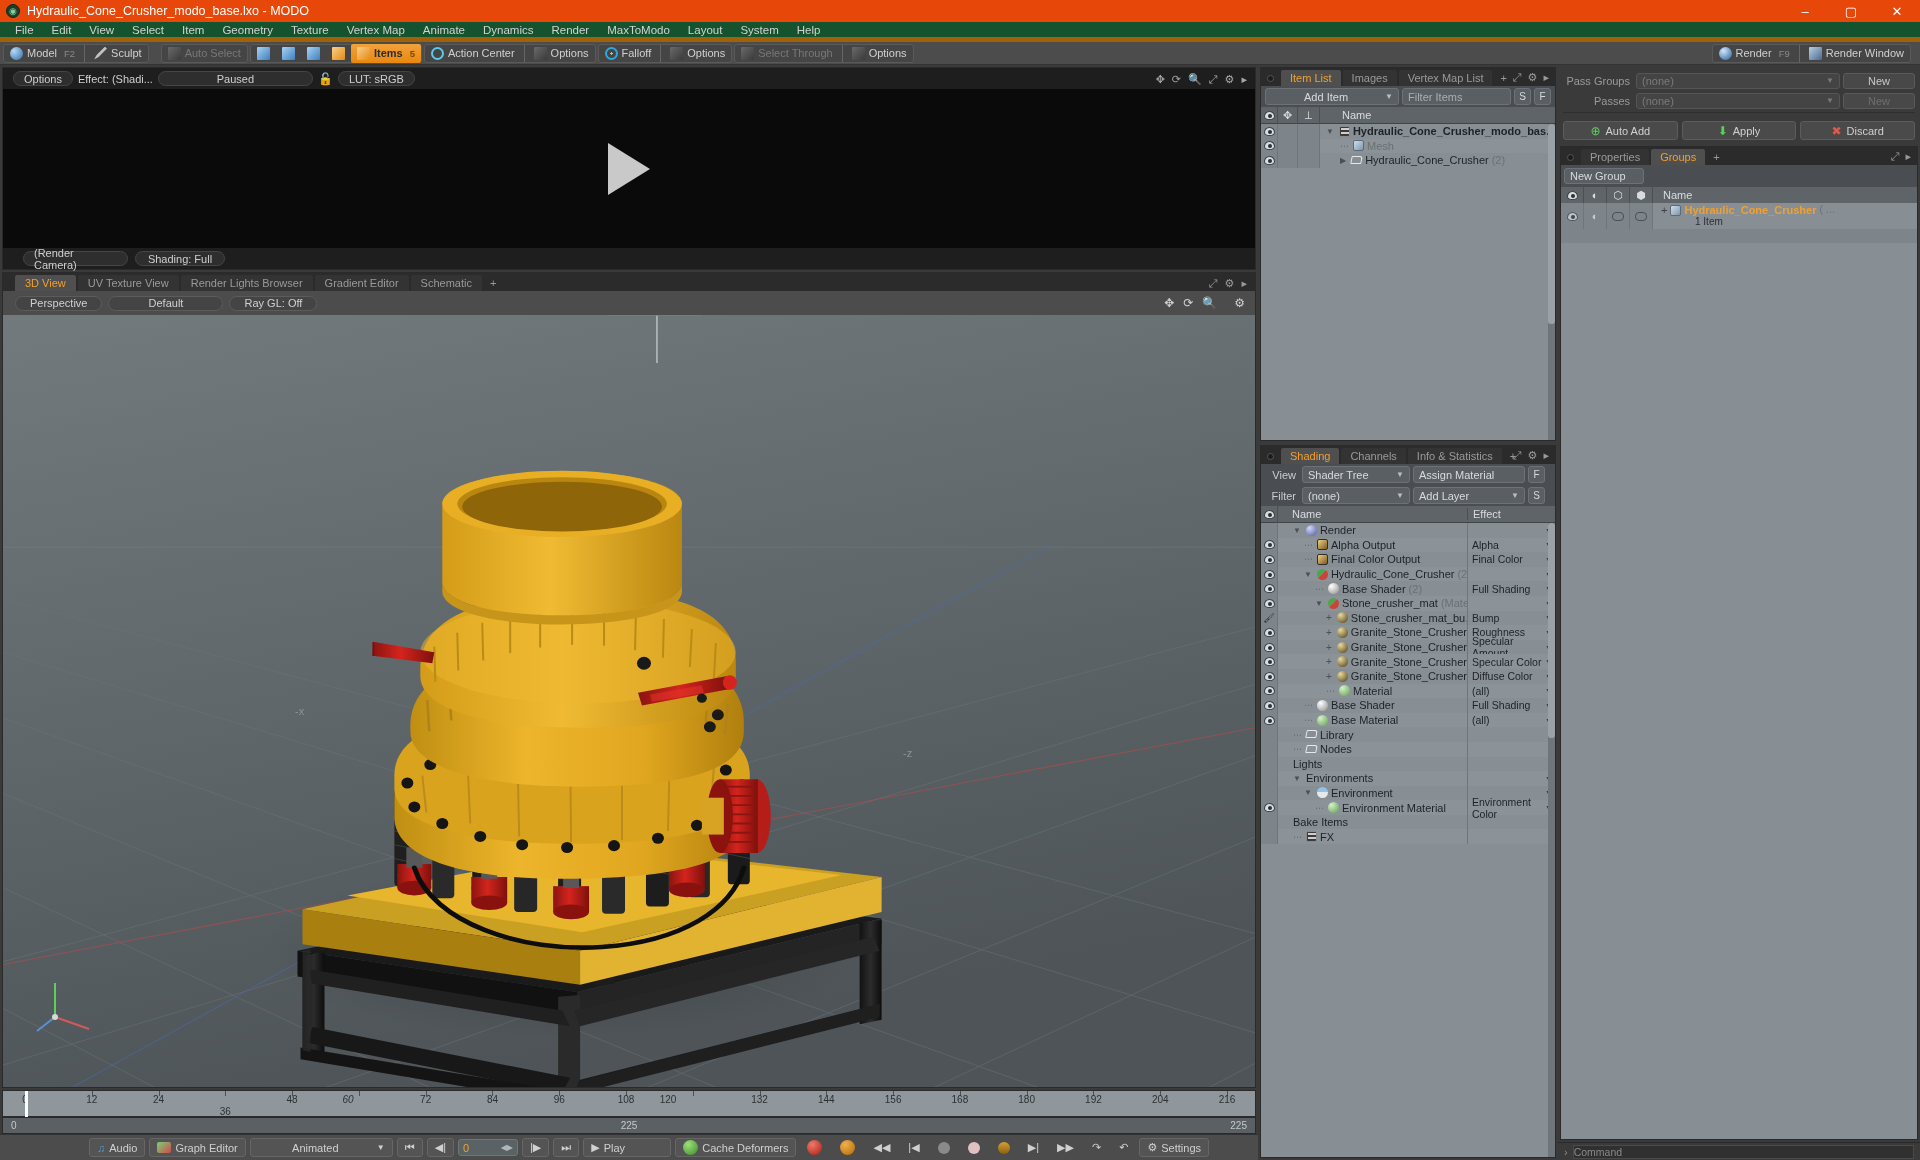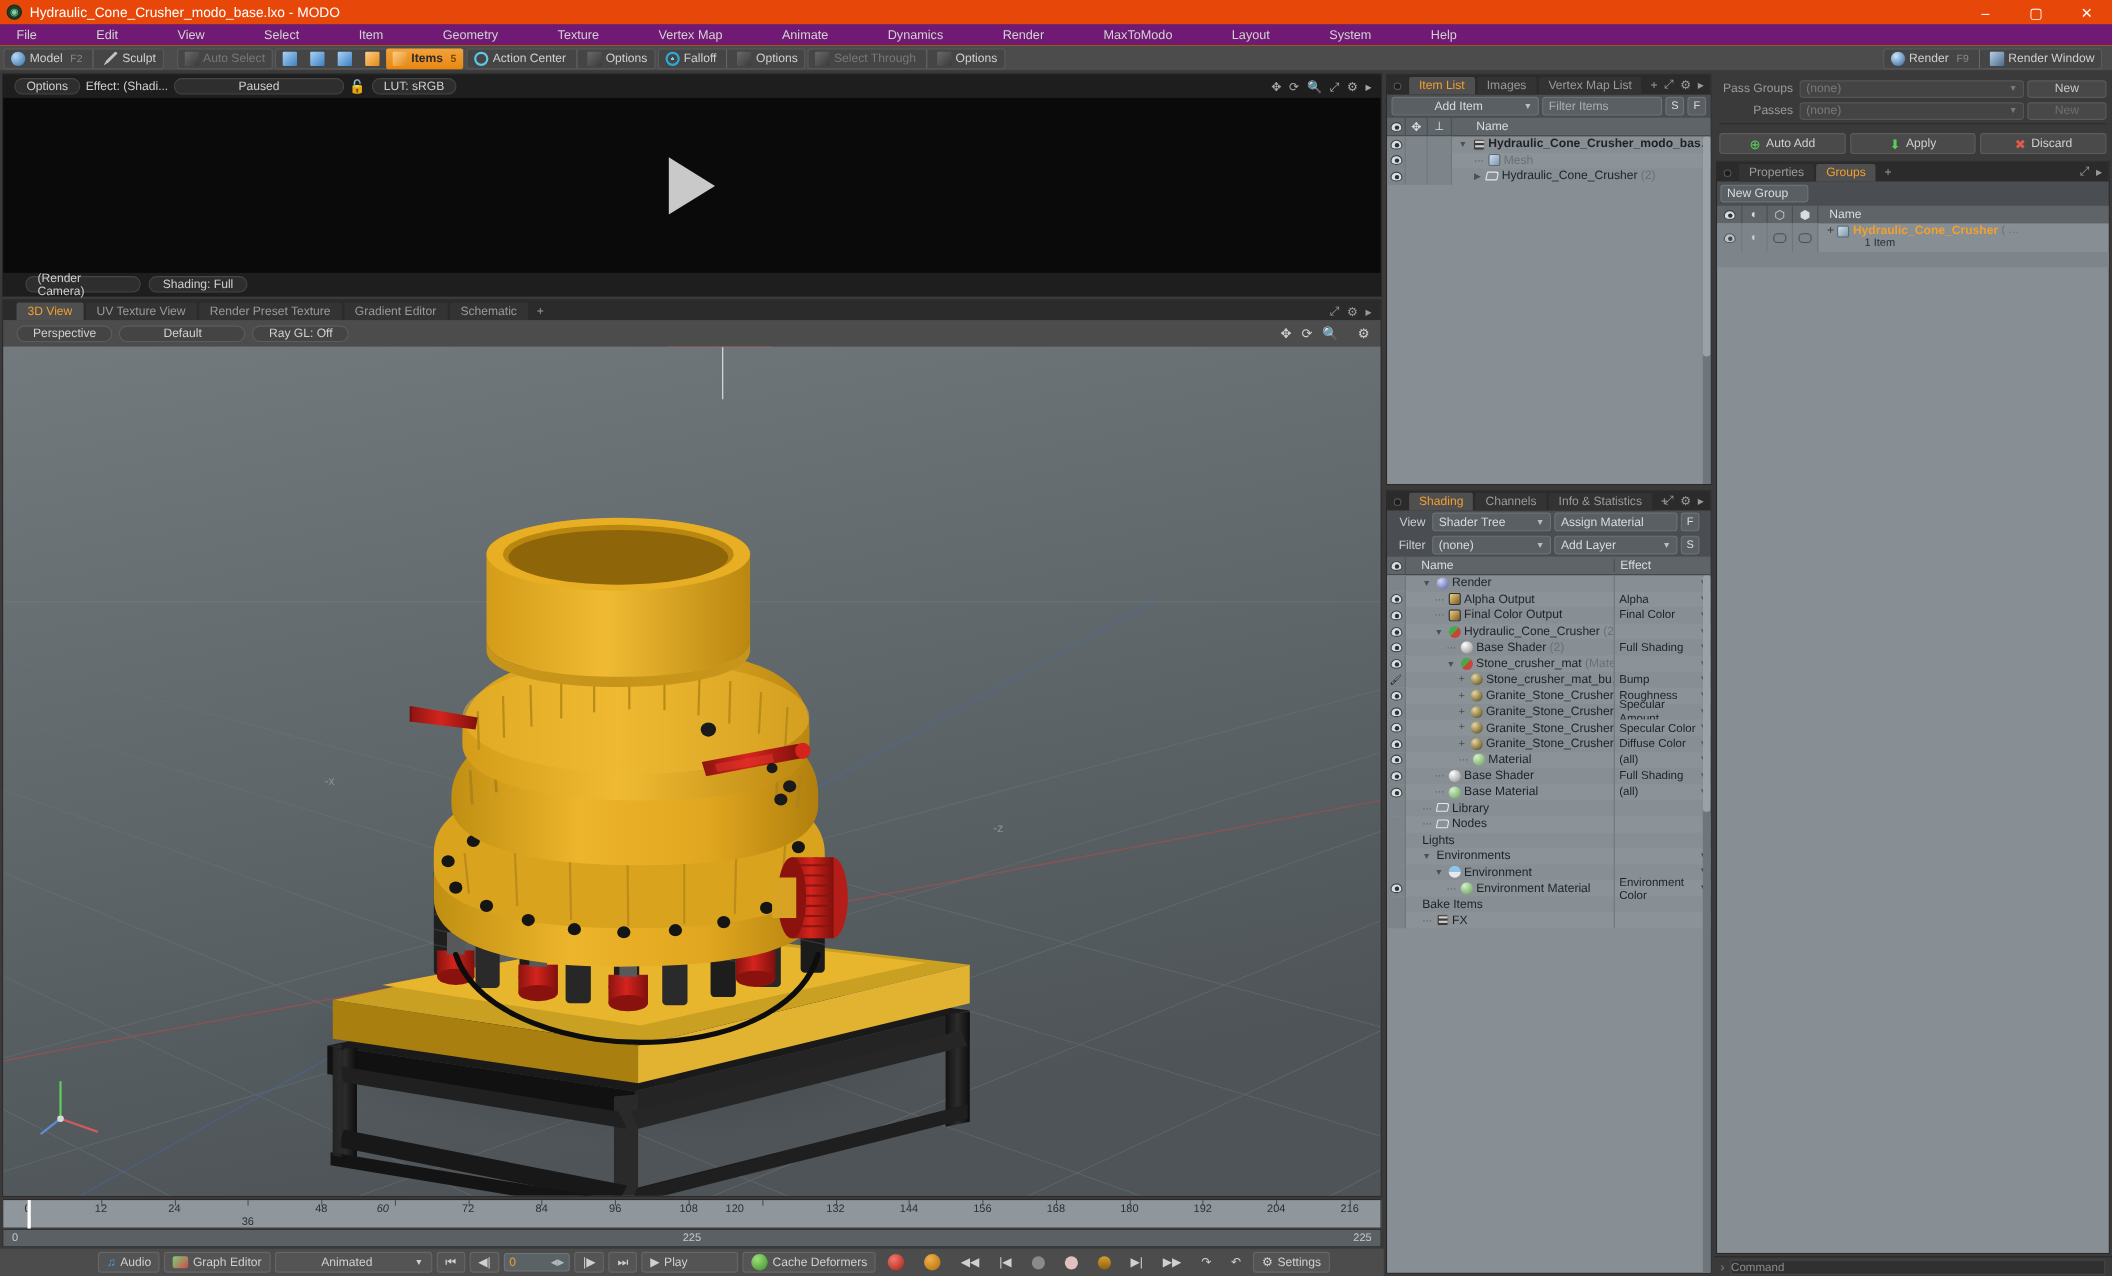--- a/index.html
+++ b/index.html
@@ -25,24 +25,23 @@
     background: #1d3d2a; margin: 0 7px 0 6px;
     border: 1px solid #0d2a1a;
     display:flex;align-items:center;justify-content:center;
     font-size:9px;color:#7fd1a0;
   }
   .win-controls { position: absolute; right: 0; top: 0; height: 22px; display: flex; }
   .win-btn { width: 46px; height: 22px; display: flex; align-items: center; justify-content: center; font-size: 13px; color:#fff; }
 
   
   .menubar {
-    height: 20px; background: #701a75;
+    height: 20px; background: #14532d;
     display: flex; align-items: center; padding-left: 6px;
-    border-bottom: 1px solid #a16207;
-    gap: 36px;
+    border-bottom: 5px solid #a16207;
   }
   .menubar .mi { padding: 0 9px; font-size: 11.5px; color: #d2d2d2; line-height: 20px; }
 
   
   .modebar {
     height: 23px; background: #4c4c4c;
     display: flex; align-items: center; gap: 2px; padding: 0 3px;
     border-bottom: 1px solid #333;
   }
   .tgroup { display: flex; align-items: center; background:#454545; border:1px solid #5a5a5a; border-radius:3px; height:19px; }
@@ -336,21 +335,21 @@
       <div class="rp-sub">
         <div class="pill" style="width:105px">(Render Camera)</div>
         <div class="pill" style="width:90px">Shading: Full</div>
       </div>
     </div>
 
     <div class="vp-wrap">
       <div class="vp-tabs">
         <div class="vtab active">3D View</div>
         <div class="vtab">UV Texture View</div>
-        <div class="vtab">Render Preset Texture</div>
+        <div class="vtab">Render Lights Browser</div>
         <div class="vtab">Gradient Editor</div>
         <div class="vtab">Schematic</div>
         <div class="vtab plus">+</div>
         <div class="vp-tabicons">
           <span>⤢</span>
           <span>⚙</span>
           <span>▸</span>
         </div>
       </div>
       <div class="vp-toolbar">

